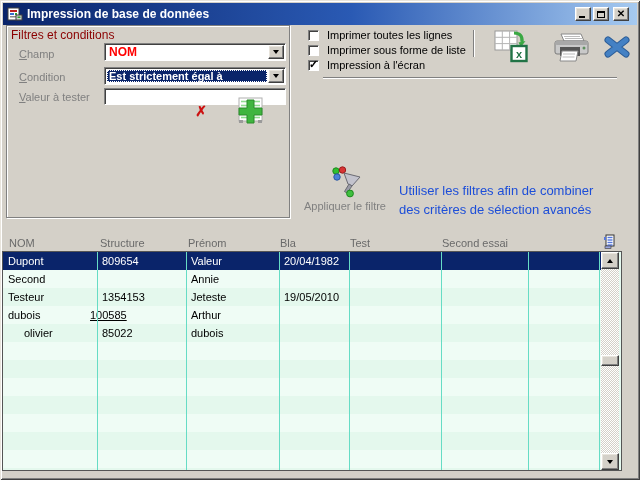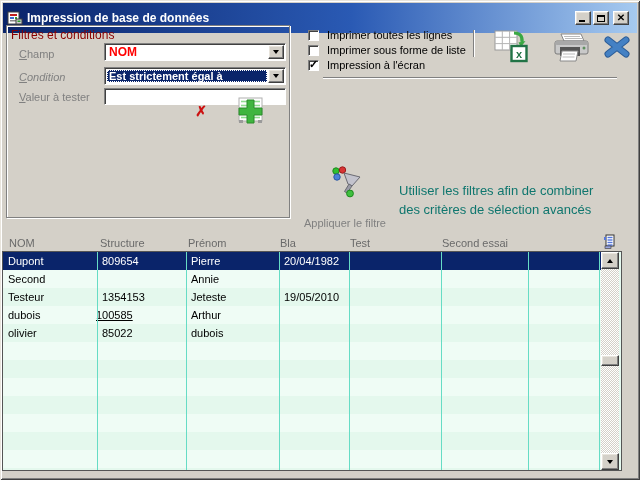--- a/index.html
+++ b/index.html
@@ -7,21 +7,21 @@
   body { font-family:"Liberation Sans", sans-serif; font-size:11px; color:#000; }
 
   .window {
     position:relative; width:640px; height:480px; background:#d4d0c8; overflow:hidden;
     box-shadow: inset 1px 1px 0 #e8e4dc, inset -1px -1px 0 #404040,
                 inset 2px 2px 0 #fff, inset -2px -2px 0 #808080;
   }
 
   
   .titlebar {
-    position:absolute; left:3px; top:3px; right:3px; height:30px;
+    position:absolute; left:3px; top:3px; right:3px; height:22px;
     background:linear-gradient(90deg,#0a246a 0%,#2a5ab4 55%,#a6caf0 100%);
     display:flex; align-items:center; padding:0 2px;
   }
   .title-icon { width:16px; height:16px; margin-left:2px; flex:0 0 auto; }
   .title-text { color:#fff; font-weight:bold; font-size:12px; margin-left:4px; flex:1;
     white-space:nowrap; overflow:hidden; }
   .tb-btn {
     width:16px; height:14px; background:#d4d0c8; margin-left:2px; position:relative;
     border:1px solid; border-color:#fff #404040 #404040 #fff;
     box-shadow: inset -1px -1px 0 #808080, inset 1px 1px 0 #e8e4dc;
@@ -33,21 +33,21 @@
   .glyph-close { font-size:10px; font-weight:bold; line-height:10px; }
 
   
   .filter-group {
     position:absolute; left:6px; top:25px; width:284px; height:193px;
     border:1px solid #808080; box-shadow: 1px 1px 0 #fff, inset 1px 1px 0 #fff;
   }
   .group-title { position:absolute; left:4px; top:2px; color:#8b0000; font-size:12px; }
   .f-label { position:absolute; left:12px; color:#808080; font-size:11px; }
   .u-first::first-letter { text-decoration:underline; }
-  .lbl-champ { top:22px; } .lbl-cond { top:45px;font-style:italic; } .lbl-val { top:65px; }
+  .lbl-champ { top:22px; } .lbl-cond { top:45px; } .lbl-val { top:65px; }
 
   .dropdown, .textfield {
     position:absolute; left:97px; width:182px; height:18px; background:#fff;
     border:1px solid; border-color:#808080 #fff #fff #808080;
     box-shadow: inset 1px 1px 0 #404040;
   }
   .dd-champ { top:17px; } .dd-cond { top:41px; }
   .textfield { top:62px; height:17px; }
   .textfield input { position:absolute; left:2px; top:2px; right:2px; bottom:1px; border:none;
     outline:none; font:11px "Liberation Sans", sans-serif; background:#fff; }
@@ -87,23 +87,23 @@
   
   .icon-btn { position:absolute; }
   .btn-excel   { left:494px; top:30px; width:34px; height:33px; }
   .btn-printer { left:552px; top:33px; width:38px; height:30px; }
   .btn-cancel  { left:604px; top:36px; width:26px; height:22px; }
 
   
   .apply-filter { position:absolute; left:298px; top:166px; width:94px; height:50px;
     text-align:center; }
   .apply-filter .funnel { display:block; margin:0 auto; }
-  .apply-label { color:#808080; font-size:11px; margin-top:17px; white-space:nowrap; }
-
-  .hint { position:absolute; left:399px; top:181px; width:238px; color:#0f766e;
+  .apply-label { color:#808080; font-size:11px; margin-top:0; white-space:nowrap; }
+
+  .hint { position:absolute; left:399px; top:181px; width:238px; color:#1d4ed8;
     font-size:13px; line-height:19px; }
 
   
   .grid-header { position:absolute; left:2px; top:236px; width:618px; height:15px; }
   .grid-header span { position:absolute; top:1px; color:#6a6a6a; white-space:nowrap; }
   .h0{left:7px;} .h1{left:98px;} .h2{left:186px;} .h3{left:278px;}
   .h4{left:348px;} .h5{left:440px;} .h6{left:525px;margin-top:42px;}
   .column-picker { position:absolute; left:601px; top:-2px; width:12px; height:16px; }
 
   .grid { position:absolute; left:2px; top:251px; width:620px; height:220px;
@@ -289,21 +289,21 @@
         <div class="col-line" style="left: 94px;"></div>
         <div class="col-line" style="left: 183px;"></div>
         <div class="col-line" style="left: 276px;"></div>
         <div class="col-line" style="left: 346px;"></div>
         <div class="col-line" style="left: 438px;"></div>
         <div class="col-line" style="left: 525px;"></div>
         <div class="col-line" style="left: 596px;"></div>
         <div class="t-row selected" style="top: 0px;">
           <div class="t-cell" style="left: 0px; width: 93px;">Dupont</div>
           <div class="t-cell" style="left: 94px; width: 88px;">809654</div>
-          <div class="t-cell" style="left: 183px; width: 92px;">Pierre</div>
+          <div class="t-cell" style="left: 183px; width: 92px;">Valeur</div>
           <div class="t-cell" style="left: 276px; width: 69px;">20/04/1982</div>
           <div class="t-cell" style="left: 346px; width: 91px;"></div>
           <div class="t-cell" style="left: 438px; width: 86px;"></div>
           <div class="t-cell" style="left: 525px; width: 72px;"></div>
         </div>
         <div class="t-row" style="top: 18px;">
           <div class="t-cell" style="left: 0px; width: 93px;">Second</div>
           <div class="t-cell" style="left: 94px; width: 88px;"></div>
           <div class="t-cell" style="left: 183px; width: 100px;">Annie</div>
           <div class="t-cell" style="left: 276px; width: 69px;"></div>
@@ -315,29 +315,29 @@
           <div class="t-cell" style="left: 0px; width: 93px;">Testeur</div>
           <div class="t-cell" style="left: 94px; width: 88px;">1354153</div>
           <div class="t-cell" style="left: 183px; width: 92px;">Jeteste</div>
           <div class="t-cell" style="left: 276px; width: 69px;">19/05/2010</div>
           <div class="t-cell" style="left: 346px; width: 91px;"></div>
           <div class="t-cell" style="left: 438px; width: 86px;"></div>
           <div class="t-cell" style="left: 525px; width: 72px;"></div>
         </div>
         <div class="t-row" style="top: 54px;">
           <div class="t-cell" style="left: 0px; width: 93px;">dubois</div>
-          <div class="t-cell" style="left: 88px; width: 76px; text-decoration: underline;">100585</div>
+          <div class="t-cell" style="left: 82px; width: 76px; text-decoration: underline;">100585</div>
           <div class="t-cell" style="left: 183px; width: 92px;">Arthur</div>
           <div class="t-cell" style="left: 276px; width: 69px;"></div>
           <div class="t-cell" style="left: 346px; width: 91px;"></div>
           <div class="t-cell" style="left: 438px; width: 86px;"></div>
           <div class="t-cell" style="left: 525px; width: 72px;"></div>
         </div>
         <div class="t-row" style="top: 72px;">
-          <div class="t-cell" style="left: 0px; width: 79px;">olivier</div>
+          <div class="t-cell" style="left: 16px; width: 79px;">olivier</div>
           <div class="t-cell" style="left: 94px; width: 88px;">85022</div>
           <div class="t-cell" style="left: 183px; width: 92px;">dubois</div>
           <div class="t-cell" style="left: 276px; width: 69px;"></div>
           <div class="t-cell" style="left: 346px; width: 91px;"></div>
           <div class="t-cell" style="left: 438px; width: 86px;"></div>
           <div class="t-cell" style="left: 525px; width: 72px;"></div>
         </div>
       </div>
     <div class="scrollbar">
       <div class="sb-btn sb-up">

